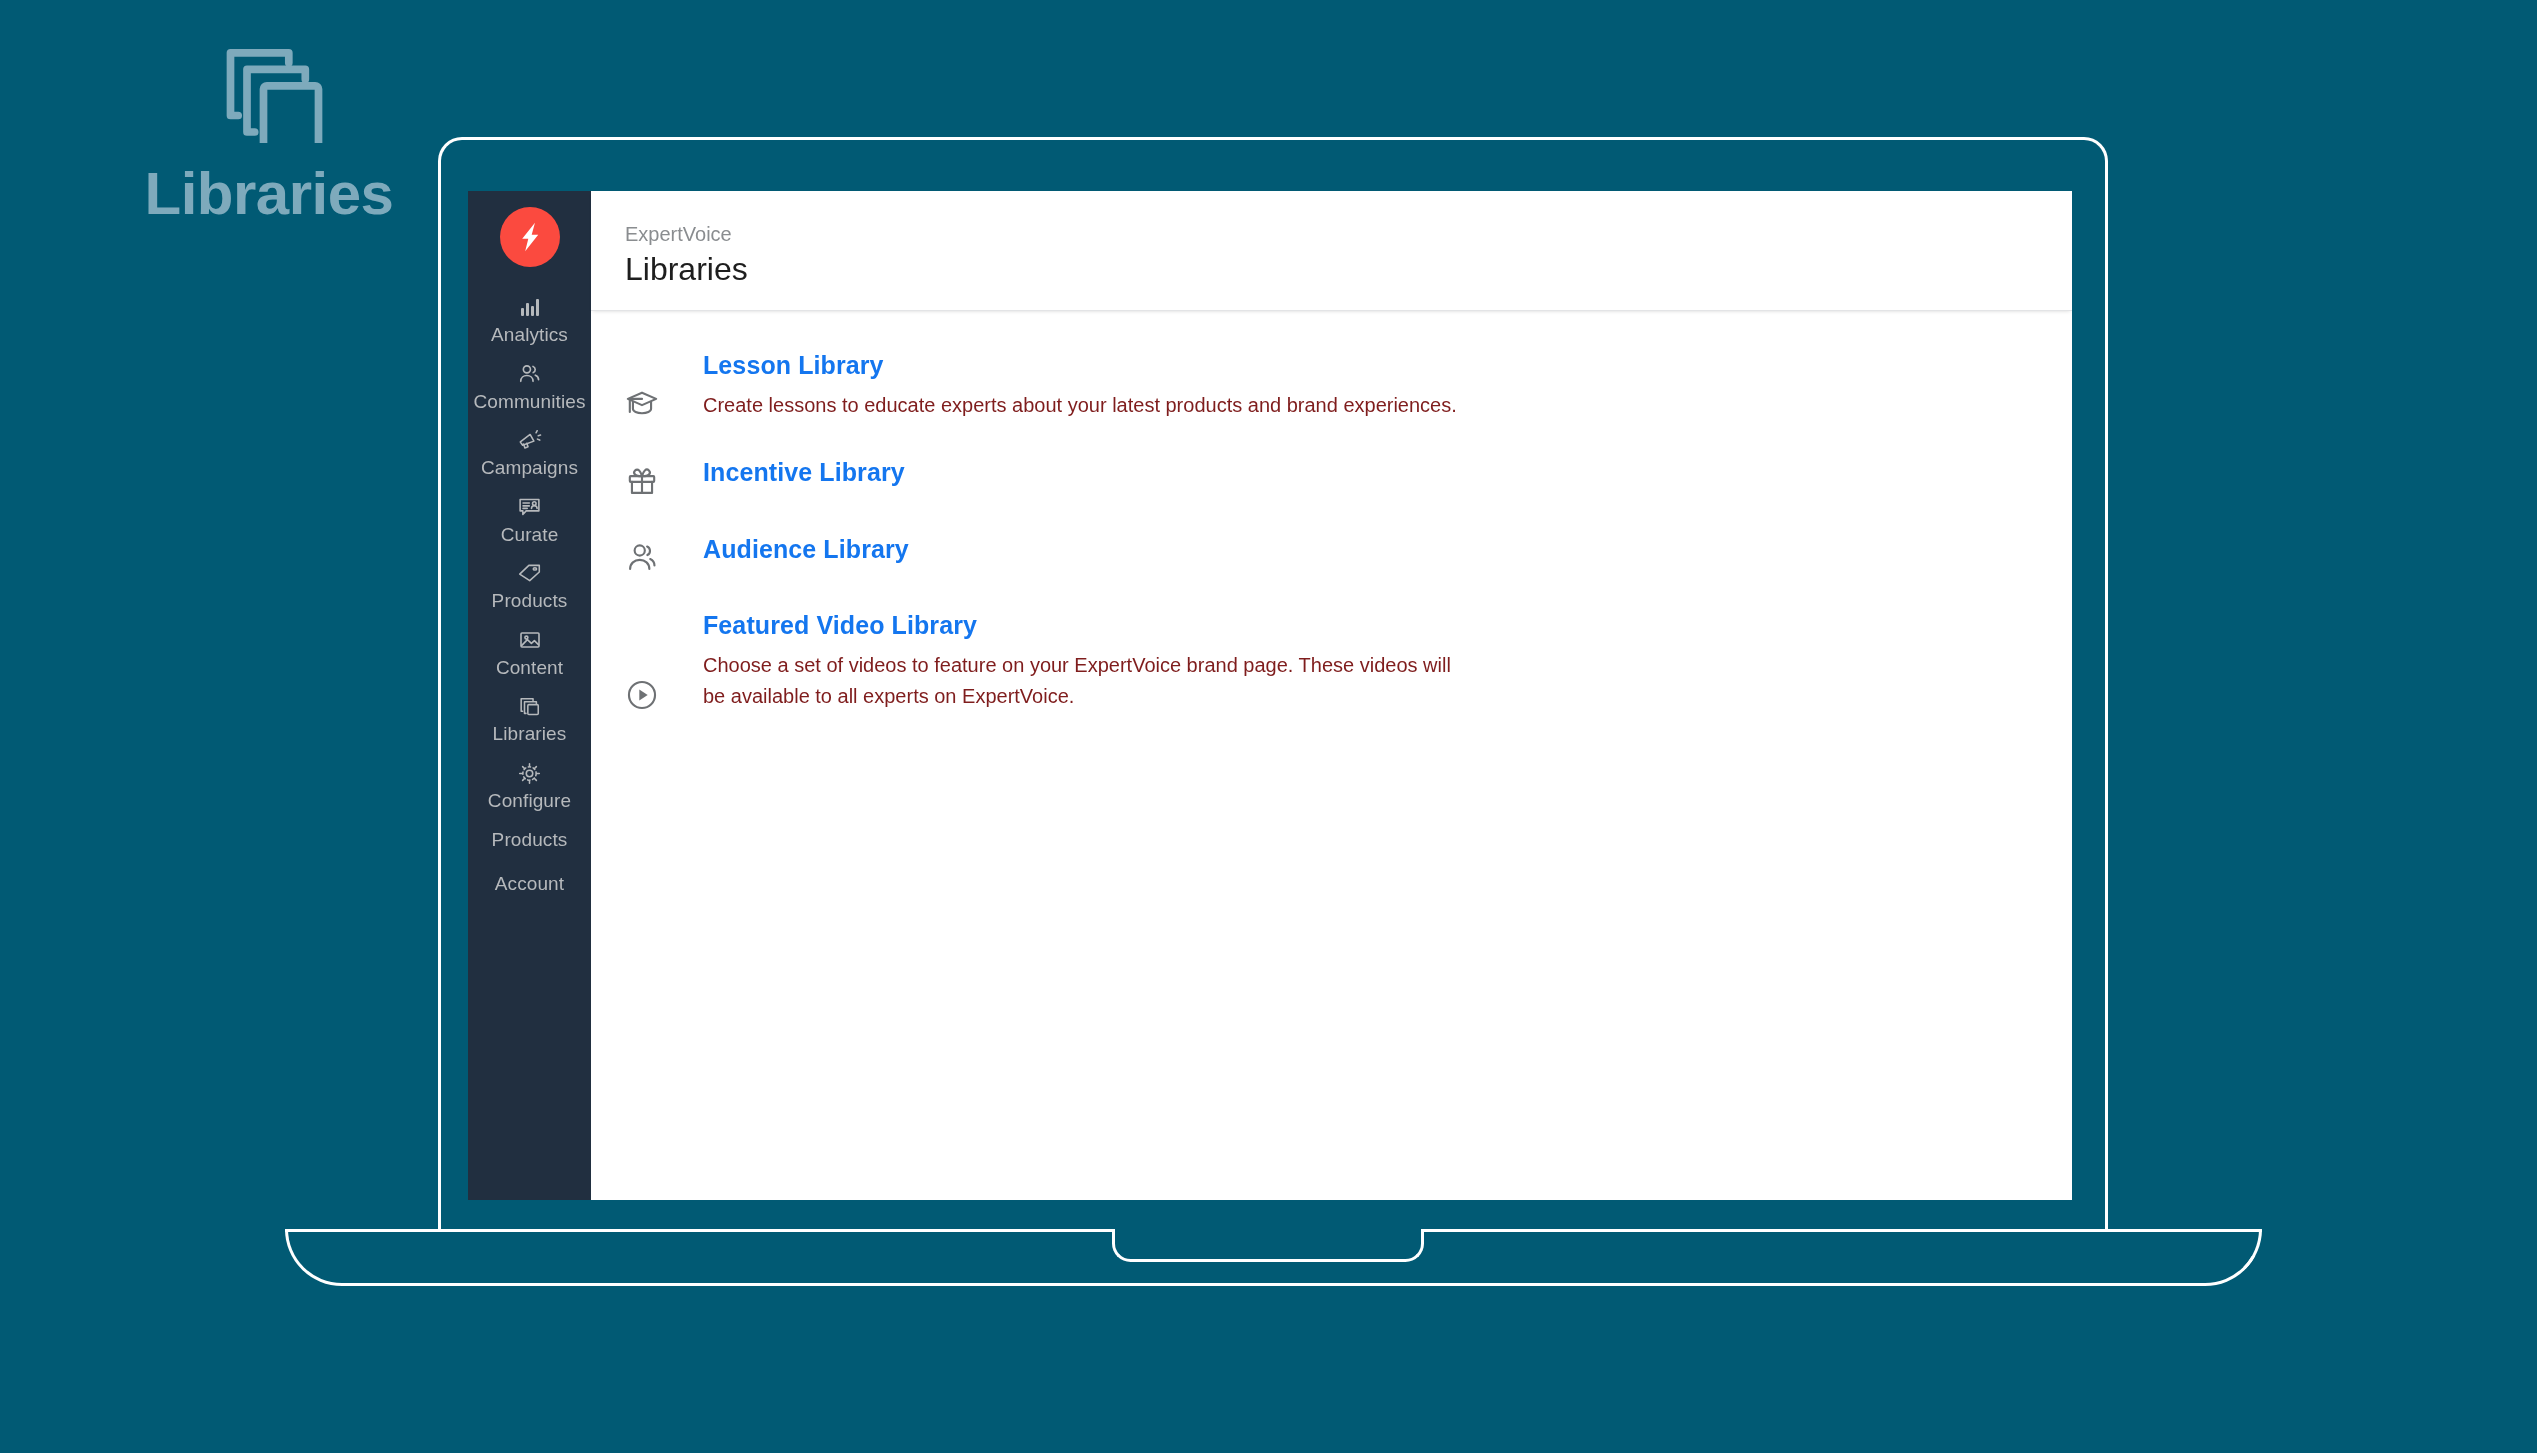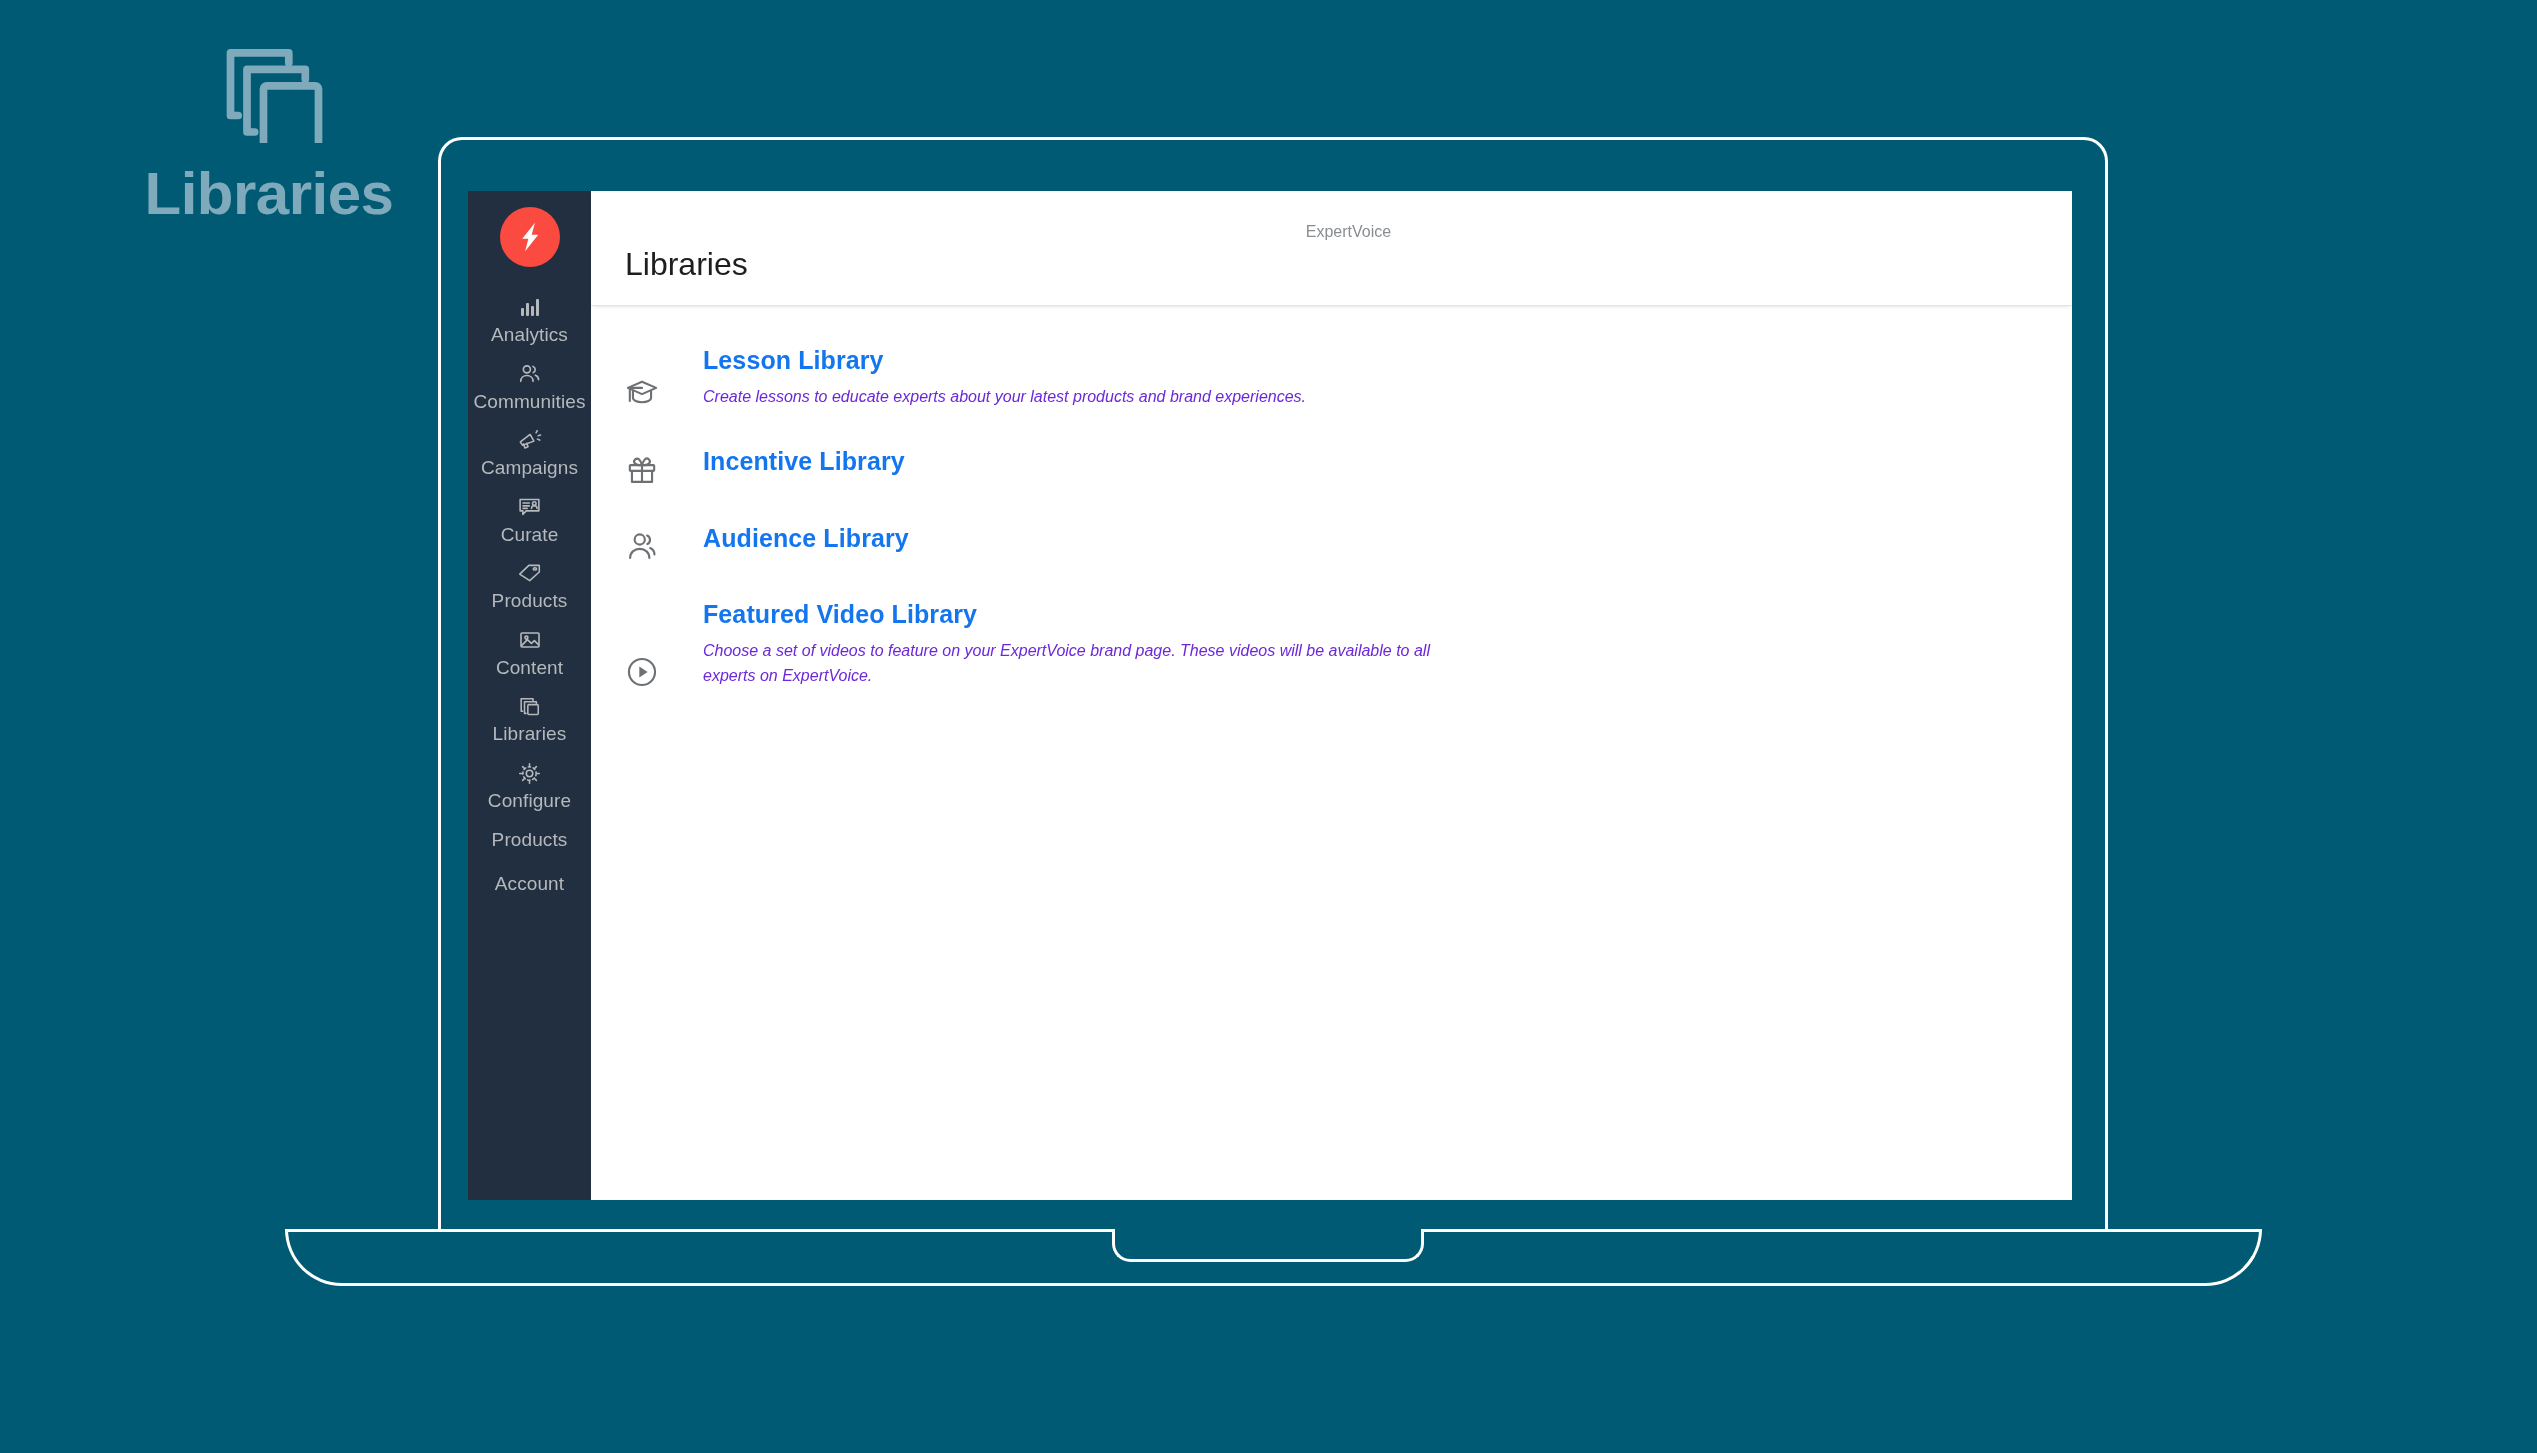--- a/index.html
+++ b/index.html
@@ -91,42 +91,41 @@
   .nav-item.no-icon { padding:12px 0 11px 0; }
 
   
   #main { flex:1 1 auto; display:flex; flex-direction:column; min-width:0; background:#fff; }
   #page-header {
     padding:31px 0 22px 34px;
     border-bottom:1.6px solid #E3E4E6;
     box-shadow:0 2.2px 3.8px -2.2px rgba(0,0,0,.17);
     flex:0 0 auto;
   }
-  #breadcrumb { font-size:16px; color:#8A8D90; line-height:1.2; margin-bottom:5px;text-align:center; }
+  #breadcrumb { font-size:20px; color:#8A8D90; line-height:1.2; margin-bottom:5px; }
   #page-title  { font-size:32px; color:#1E1E1E; line-height:1.15; font-weight:400; }
 
   #library-list { padding:39px 0 0 34px; }
   .library-item { display:flex; align-items:flex-end; margin-bottom:36px; }
   .library-item:last-child { margin-bottom:0; }
   .lib-icon {
     flex:0 0 47px; width:47px;
     display:flex; justify-content:flex-start; padding-top:4.4px;
   }
   .lib-icon svg { display:block; }
   .lib-body { flex:1 1 auto; padding-left:31px; max-width:789px; }
   .lib-title {
     display:inline-block;
     font-size:25px; font-weight:700; color:#1476EF;
     line-height:1.2; cursor:pointer; margin-bottom:10.4px;
     letter-spacing:0.1px;
   }
   .lib-desc {
-    font-size:16px; color:#6d28d9; line-height:1.55;
+    font-size:20px; color:#7f1d1d; line-height:1.55;
     max-width:761px;
-    font-style:italic;
   }
 </style>
 </head>
 <body>
 
 <div id="brand-label">
   <div id="brand-icon">
     <svg viewBox="0 0 100 100" width="110" height="110" fill="none" stroke="#7EAABC" stroke-width="7" stroke-linecap="round" stroke-linejoin="round">
       <path d="M22 75 L15 75 L15 18 L68 18 L68 27"></path>
       <path d="M37 90 L30 90 L30 33 L83 33 L83 42"></path>

